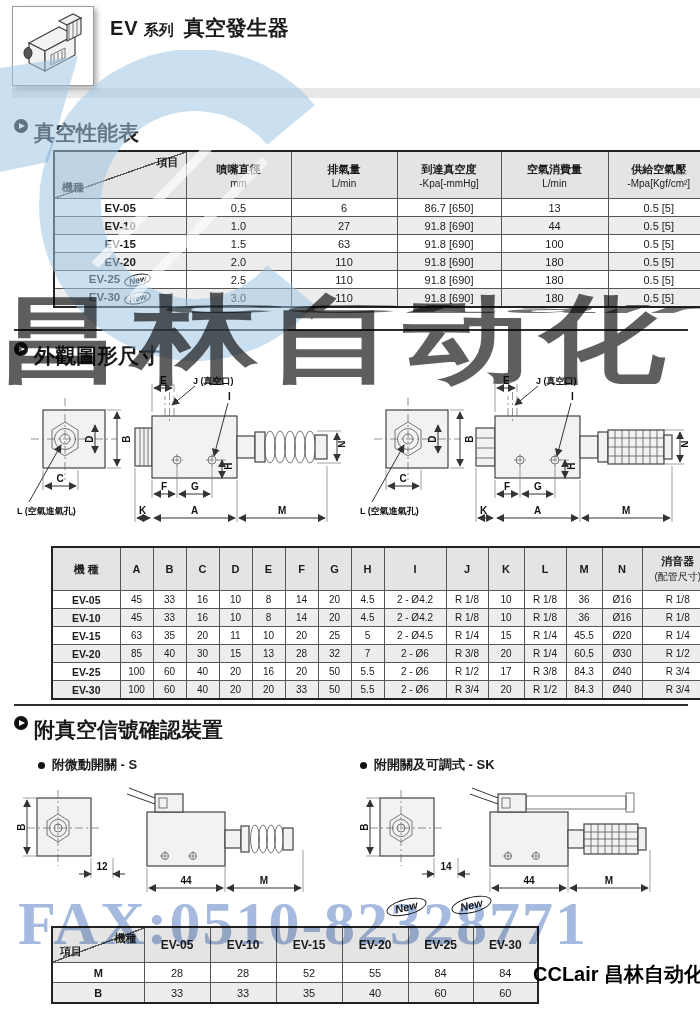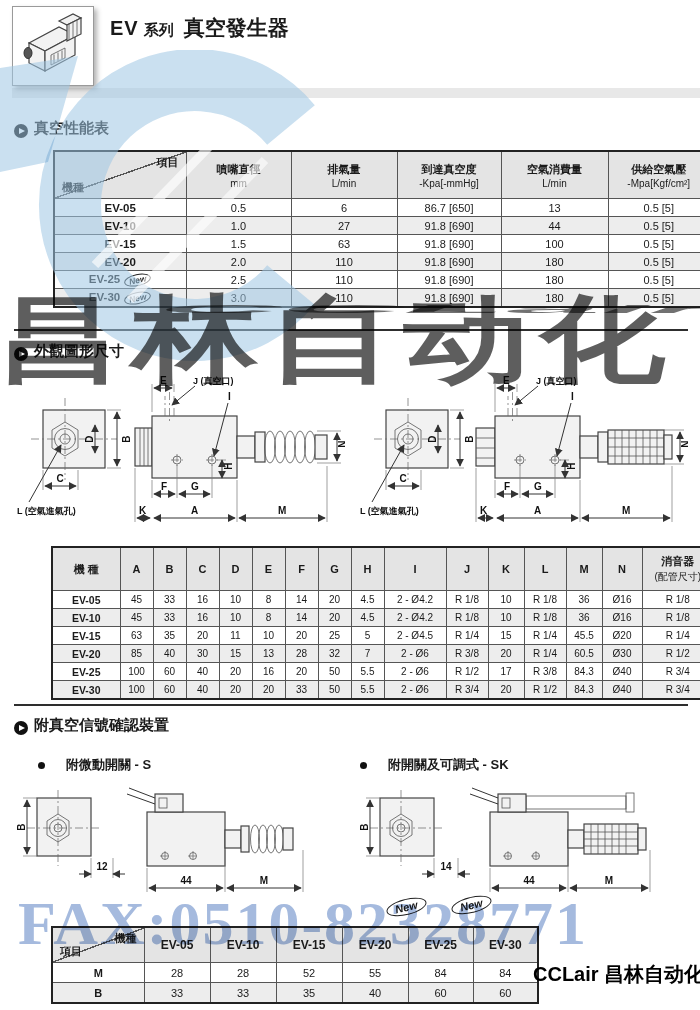--- a/index.html
+++ b/index.html
@@ -8,26 +8,26 @@
   
   .hdr-icon-box{position:absolute;left:12px;top:6px;width:80px;height:78px;background:#fff;
         border:1px solid #9a9a9a;box-shadow:3px 3px 5px rgba(0,0,0,.3);z-index:2;}
   .hdr-title{position:absolute;left:110px;top:14px;white-space:nowrap;z-index:2;}
   .hdr-series{font-size:20px;font-weight:bold;letter-spacing:1px;}
   .hdr-series-sfx{font-size:15px;font-weight:bold;margin-left:5px;}
   .hdr-main{font-size:21px;font-weight:bold;margin-left:10px;}
   .hdr-sub{position:absolute;left:110px;top:56px;font-size:15px;font-weight:bold;color:#222;z-index:2;}
   .hdr-band{position:absolute;left:12px;top:88px;width:688px;height:10px;background:#e8e8e8;z-index:1;}
   
-  .sec-title{position:absolute;display:flex;align-items:flex-end;gap:6px;font-size:15px;font-weight:bold;z-index:2;}
+  .sec-title{position:absolute;display:flex;align-items:flex-start;gap:6px;font-size:21px;font-weight:bold;z-index:2;}
   .sec-bullet{width:14px;height:14px;border-radius:50%;background:#111;position:relative;flex:0 0 14px;}
   .sec-bullet i{position:absolute;left:5px;top:3.5px;width:0;height:0;border-left:6px solid #fff;
         border-top:3.5px solid transparent;border-bottom:3.5px solid transparent;}
   .divider{position:absolute;left:14px;width:674px;border-top:2px solid #2e2e2e;z-index:2;}
-  .sub-bullet{position:absolute;display:flex;align-items:center;gap:21px;font-size:13px;font-weight:bold;z-index:2;}
+  .sub-bullet{position:absolute;display:flex;align-items:center;gap:7px;font-size:13px;font-weight:bold;z-index:2;}
   .sub-bullet .dot{width:7px;height:7px;border-radius:50%;background:#111;flex:0 0 7px;}
   
   table{border-collapse:collapse;table-layout:fixed;background:#fff;z-index:2;position:absolute;}
   table, th, td{border:1px solid #555;}
   table{border:2px solid #222;margin-left:31px;}
   th,td{padding:0;text-align:center;vertical-align:middle;overflow:hidden;}
   thead th{background:#e4e4e4;font-weight:bold;}
   .t-sub{font-weight:normal;font-size:10px;margin-top:1px;}
   tbody tr:nth-child(even) td, tbody tr:nth-child(even) th{background:#ededed;}
   tbody tr:nth-child(odd) td, tbody tr:nth-child(odd) th{background:#fff;}

